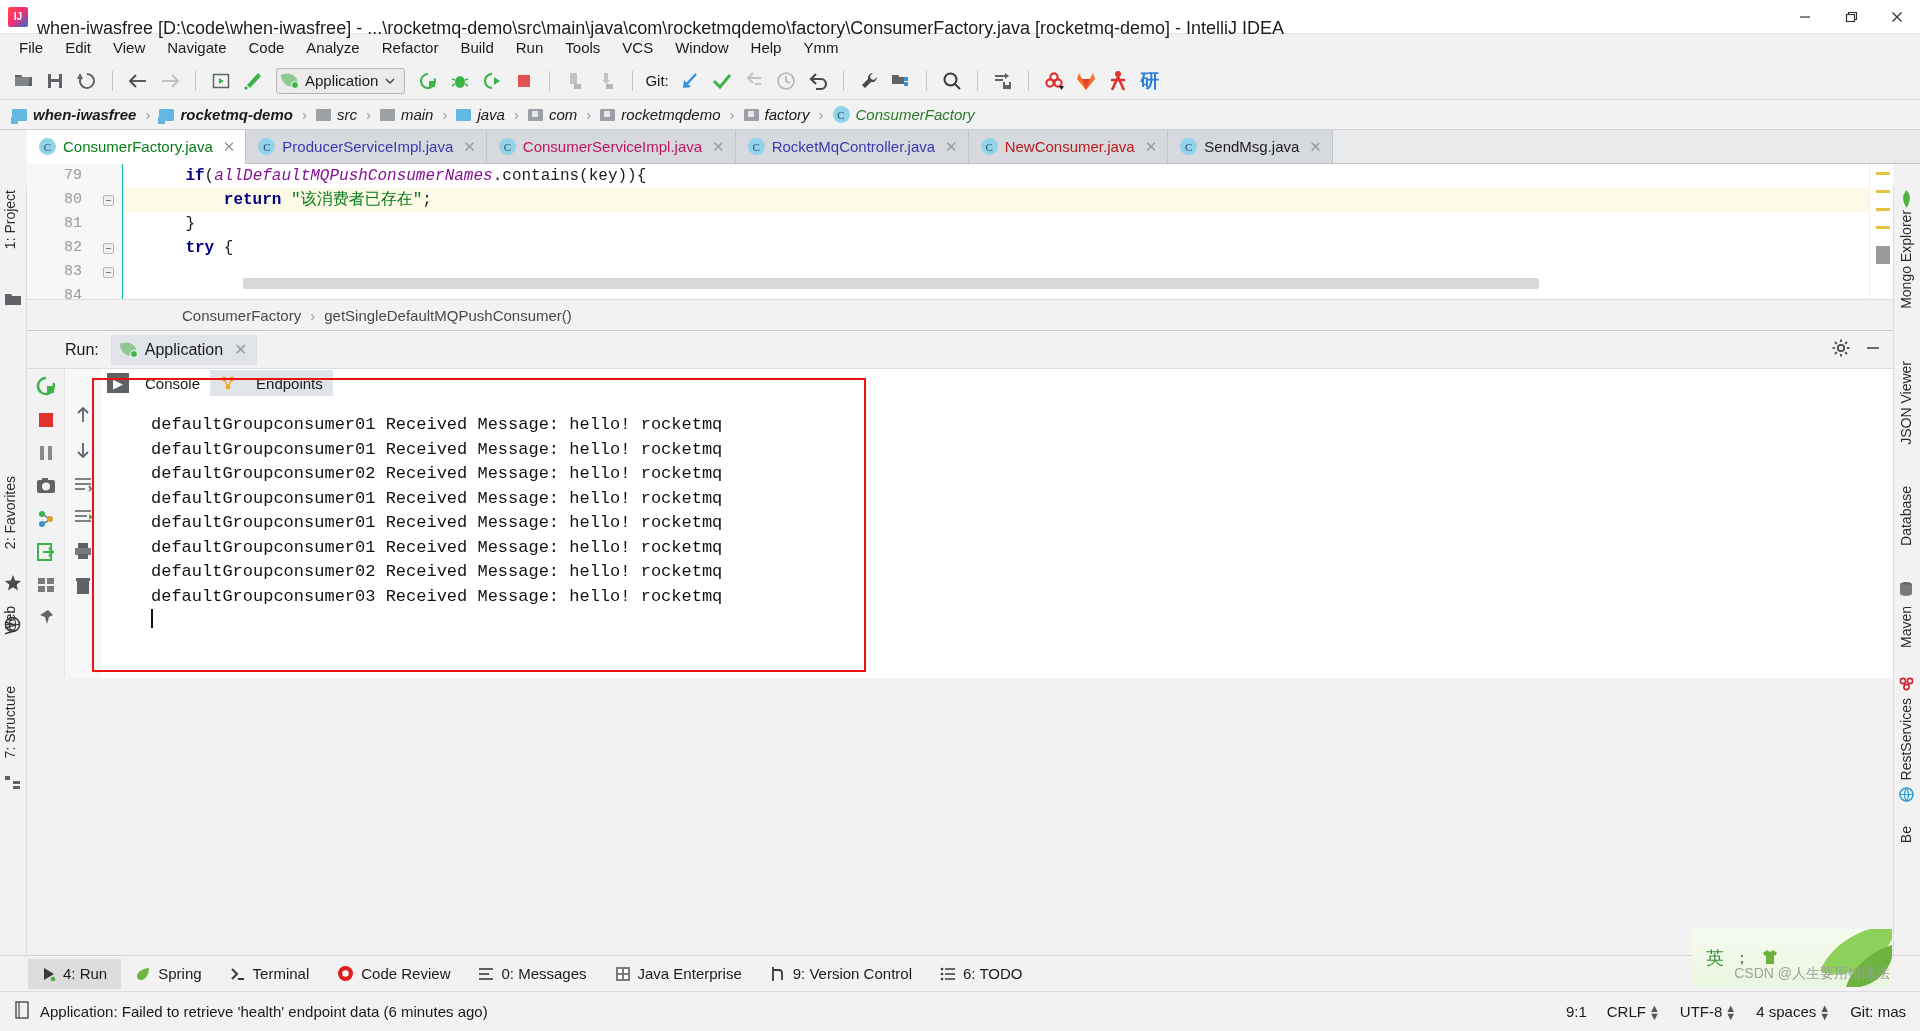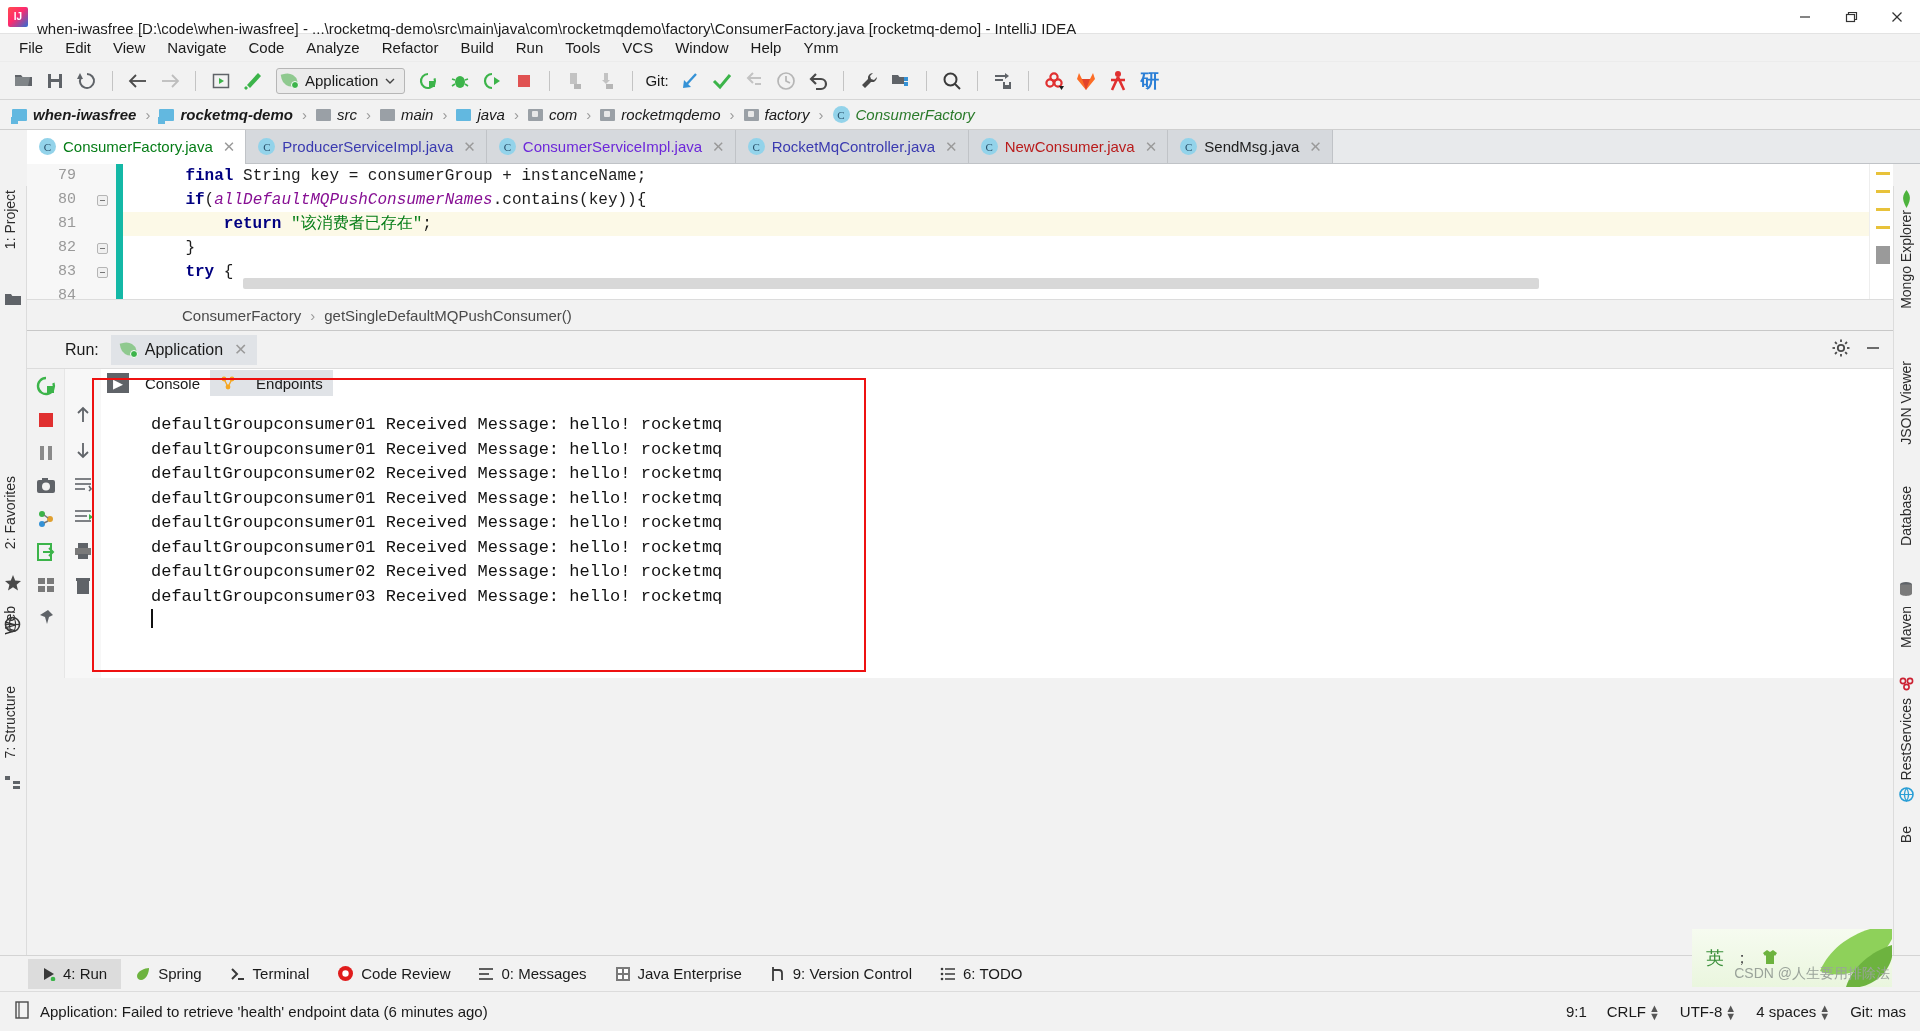--- a/index.html
+++ b/index.html
@@ -22,21 +22,21 @@
   .app-icon {
     width:20px; height:20px; margin-left:8px; margin-right:9px;
     background:linear-gradient(135deg,#ff4d4d 0%,#ff2a6d 45%,#2b6fd6 100%);
     border-radius:2px; position:relative; flex:none;
   }
   .app-icon::after{
     content:"IJ"; position:absolute; inset:0; color:#fff; font-size:10px;
     font-weight:bold; display:flex; align-items:center; justify-content:center;
     font-family:"Liberation Sans",sans-serif;
   }
-  .title-text { font-size:15px; color:#1d1d1d; white-space:nowrap;margin-top:24px; }
+  .title-text { font-size:18px; color:#1d1d1d; white-space:nowrap;margin-top:24px; }
   .win-controls { position:absolute; right:0; top:0; height:34px; display:flex; }
   .win-btn {
     width:46px; height:34px; display:flex; align-items:center; justify-content:center;
     color:#333;
   }
   .win-btn svg { display:block; }
 
   
   .menubar {
     height:28px; background:#f2f2f2; display:flex; align-items:center;
@@ -109,21 +109,21 @@
     white-space:nowrap;
   }
   .tab.active { background:#ffffff; }
   .tab.active::after{content:"";position:absolute;left:0;right:0;bottom:-1px;height:2px;background:#ffffff;}
   .tab-label { font-size:15px; }
   .tab .x { color:#9a9a9a; font-size:15px; margin-left:3px; }
 
   
   .editor-wrap { display:flex; height:135px; background:#ffffff; }
   .gutter {
-    width:96px; background:#f7f7f7; border-right:7px solid #14b8a6;
+    width:96px; background:#f7f7f7; border-right:1px solid #14b8a6;
     position:relative; flex:none;
   }
   .ln {
     height:24px; line-height:24px; text-align:right; padding-right:40px;
     color:#999; font-size:15px; font-family:"Liberation Mono", monospace;
   }
   .fold {
     position:absolute; right:8px; width:11px; height:11px; border:1px solid #b5b5b5;
     background:#f0f0f0; border-radius:2px;
   }
@@ -517,21 +517,21 @@
     <span class="tab-label" style="color:#067d17">ConsumerFactory.java</span>
     <span class="x">✕</span>
   </div>
   <div class="tab">
     <span class="cls-icon">C</span>
     <span class="tab-label" style="color:#3a3ab0">ProducerServiceImpl.java</span>
     <span class="x">✕</span>
   </div>
   <div class="tab">
     <span class="cls-icon">C</span>
-    <span class="tab-label" style="color:#6d28d9">ConsumerServiceImpl.java</span>
+    <span class="tab-label" style="color:#be185d">ConsumerServiceImpl.java</span>
     <span class="x">✕</span>
   </div>
   <div class="tab">
     <span class="cls-icon">C</span>
     <span class="tab-label" style="color:#3a3ab0">RocketMqController.java</span>
     <span class="x">✕</span>
   </div>
   <div class="tab">
     <span class="cls-icon">C</span>
     <span class="tab-label" style="color:#b91c1c">NewConsumer.java</span>
@@ -552,21 +552,20 @@
     <div class="ln">81</div>
     <div class="ln">82</div>
     <div class="ln">83</div>
     <div class="ln">84</div>
     <div class="fold" style="top:31px"></div>
     <div class="fold" style="top:79px"></div>
     <div class="fold" style="top:103px"></div>
   </div>
 
   <div class="code-area">
-    <div class="cline"><span class="pl">    </span><span class="kw">final</span><span class="pl"> String key = consumerGroup + instanceName;</span></div>
     <div class="cline"><span class="pl">    </span><span class="kw">if</span><span class="pl">(</span><span class="fld">allDefaultMQPushConsumerNames</span><span class="pl">.contains(key)){</span></div>
     <div class="cline hl"><span class="pl">        </span><span class="kw">return</span><span class="pl"> </span><span class="str">"该消费者已存在"</span><span class="pl">;</span></div>
     <div class="cline"><span class="pl">    }</span></div>
     <div class="cline"><span class="pl">    </span><span class="kw">try</span><span class="pl"> {</span></div>
     <div class="cline"></div>
     <div style="position:absolute;left:120px;right:330px;bottom:10px;height:11px;background:#d8d8d8;border-radius:2px;"></div>
   </div>
 
   <div class="markers">
     <div class="mk" style="top:8px"></div>

